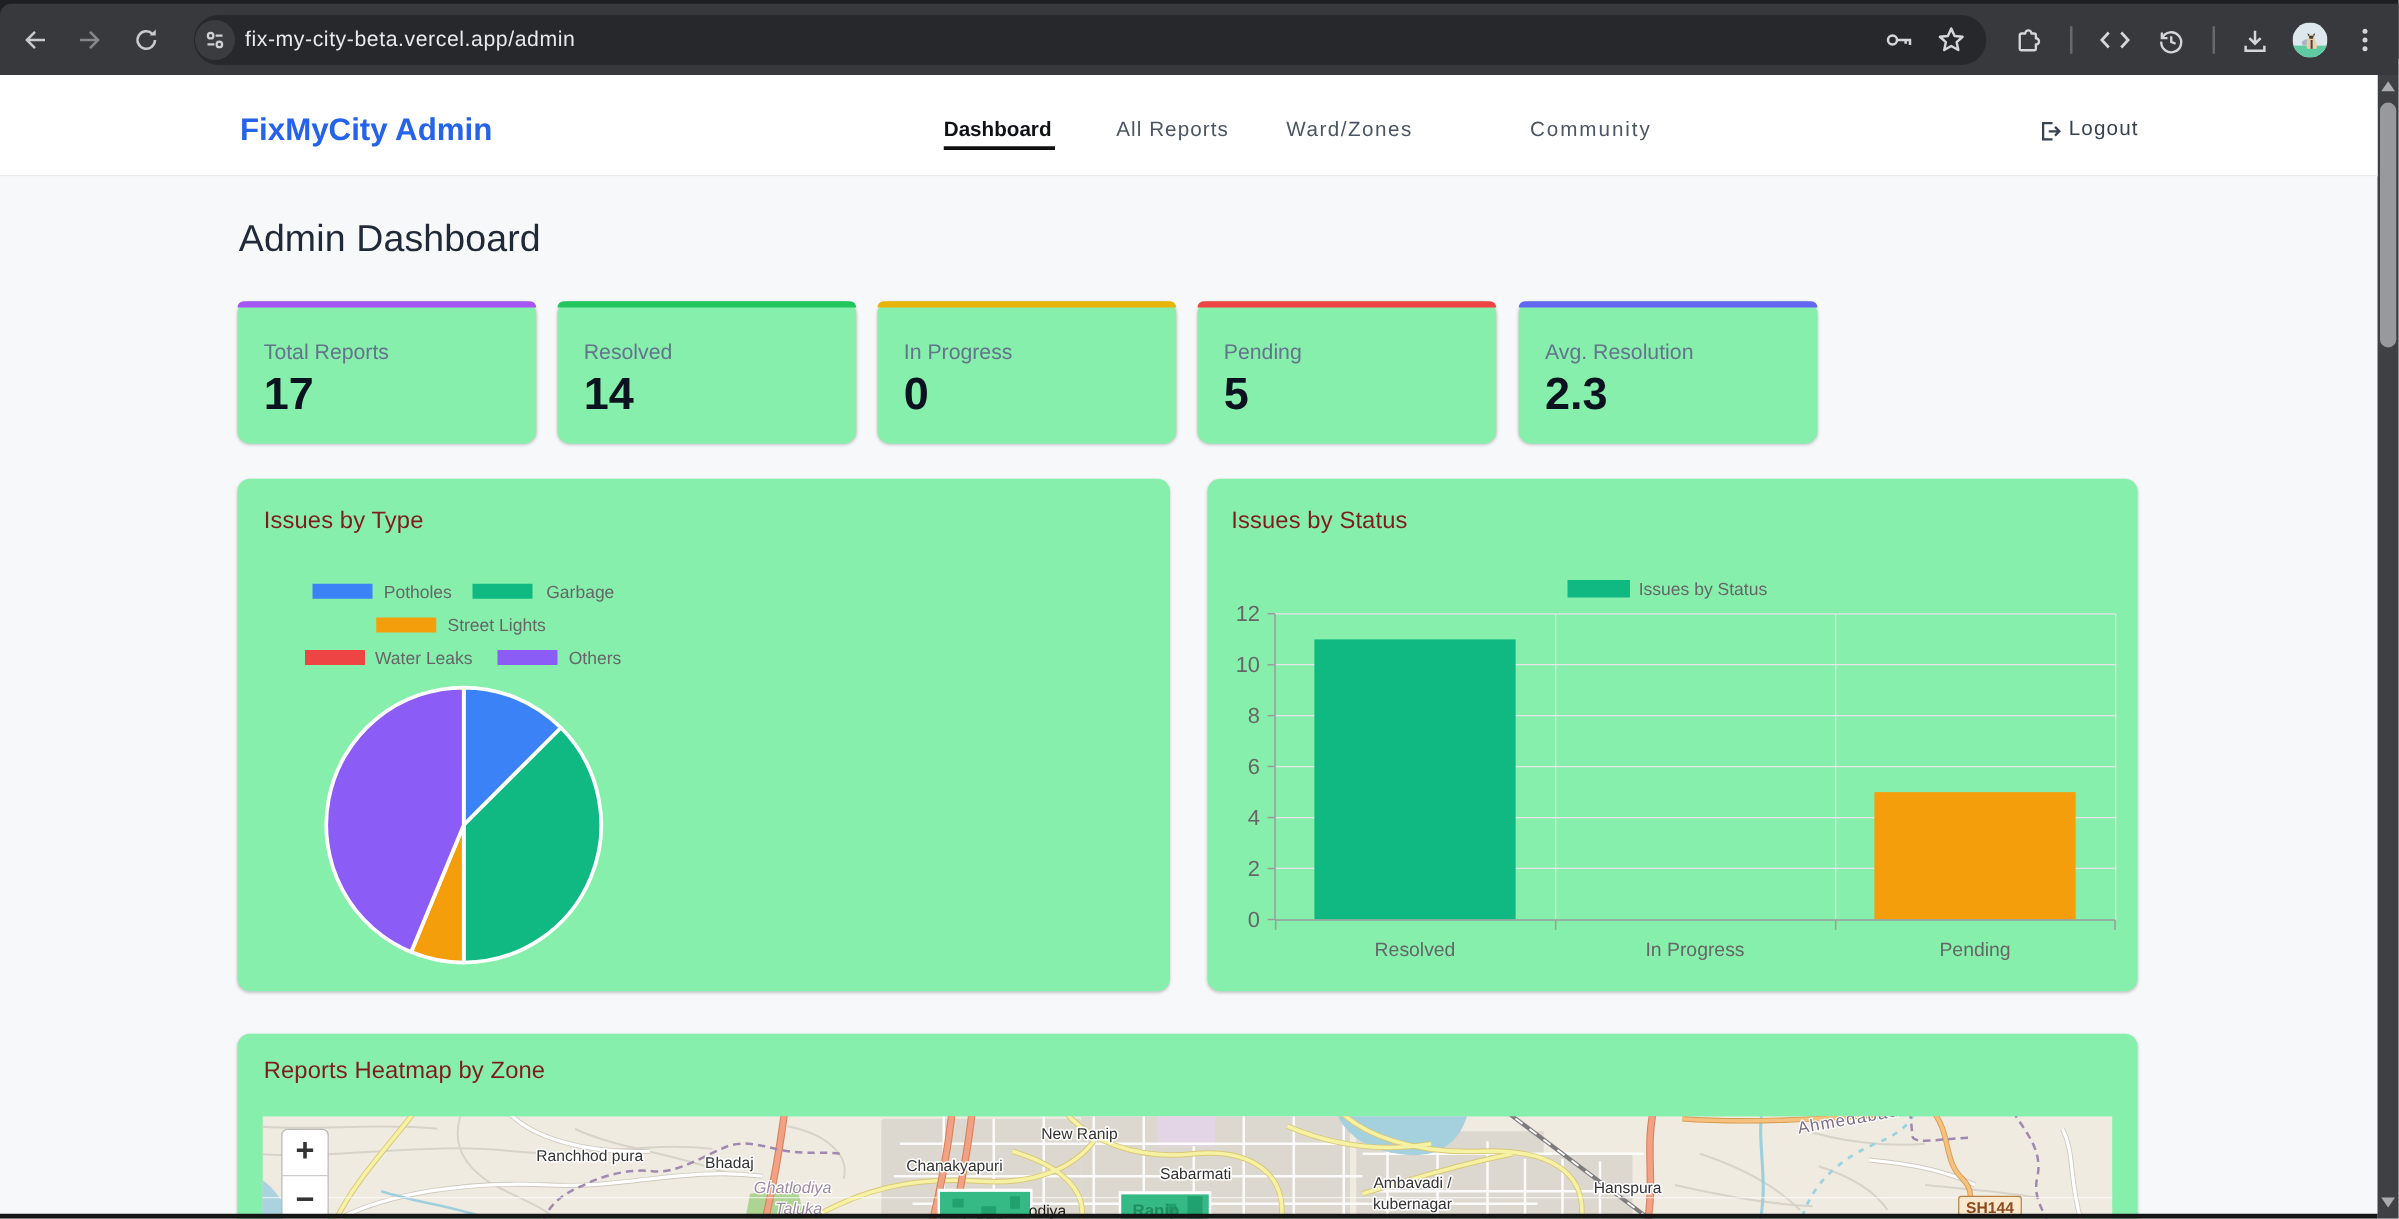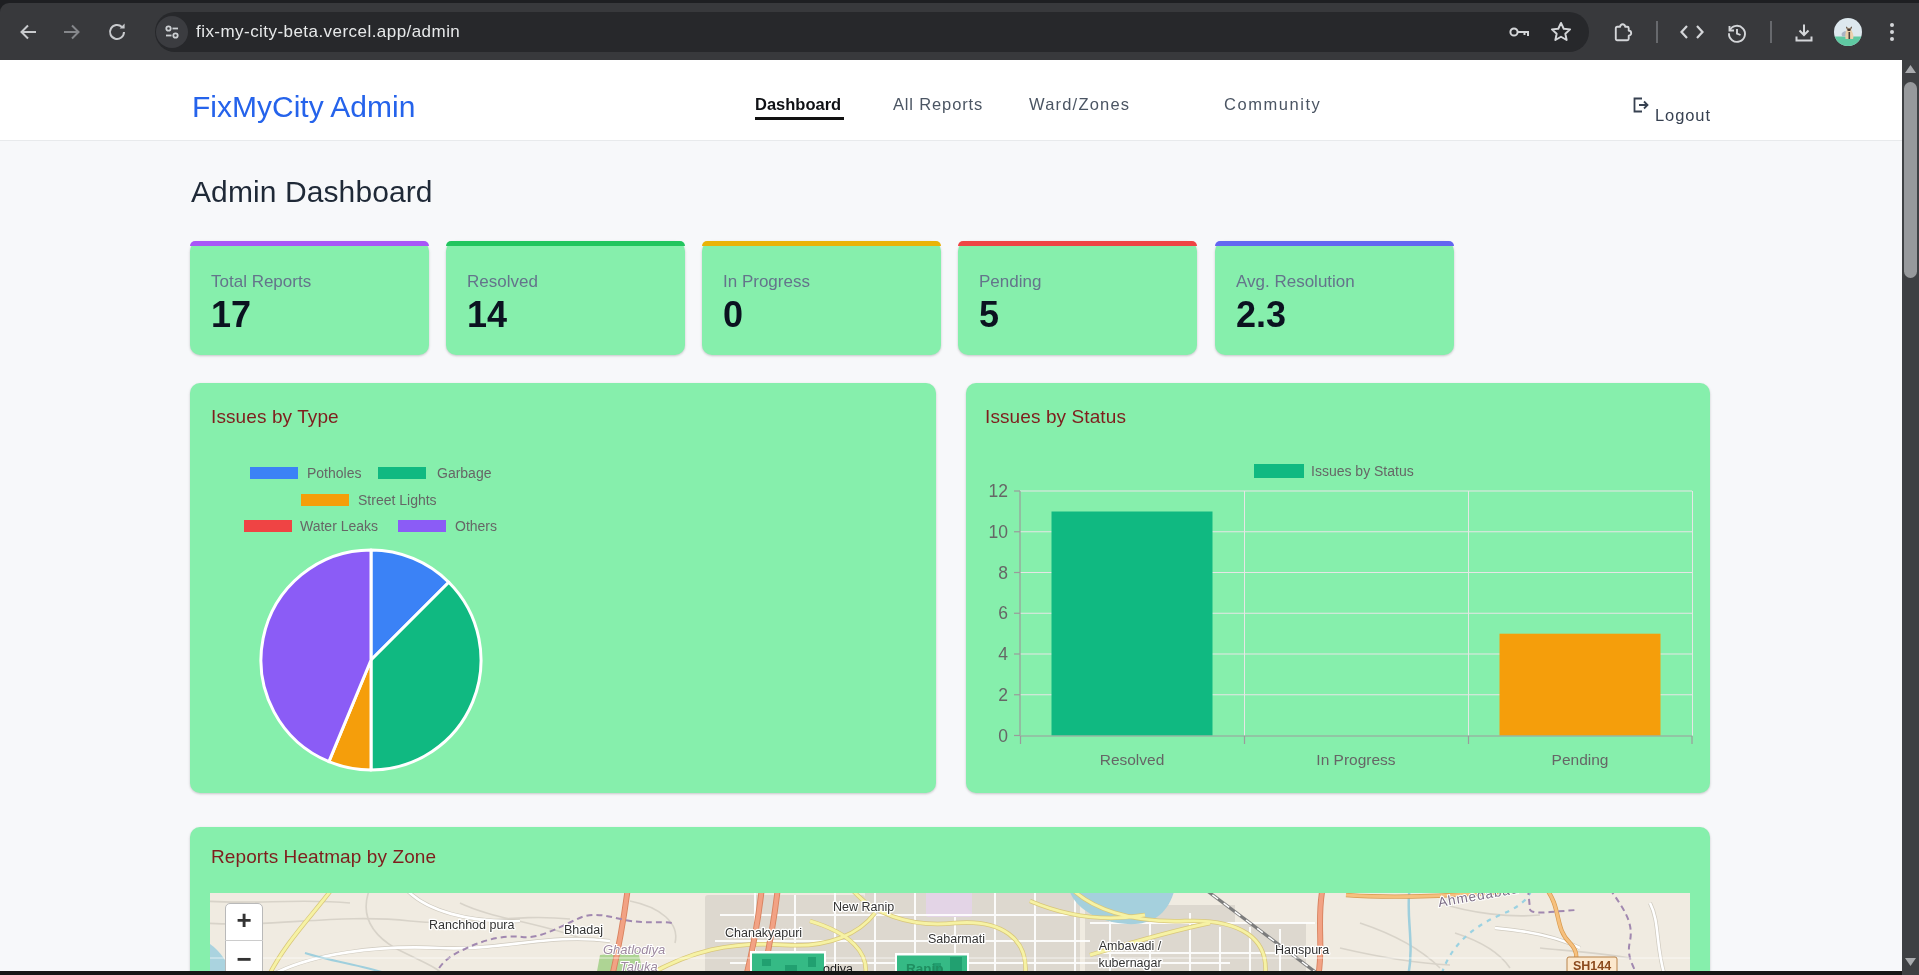--- a/index.html
+++ b/index.html
@@ -13,25 +13,25 @@
   #pill { position:absolute; left:155px; top:12px; width:1434px; height:40px; border-radius:20px; background:#27282b; }
   #siteinfo { position:absolute; left:156px; top:16px; width:32px; height:32px; border-radius:16px; background:#3b3c40; }
   #urltext { position:absolute; left:196px; top:22px; font-size:17px; color:#e7e9ea; letter-spacing:0.45px; }
 
   
   #sb-track { position:absolute; left:1902px; top:60px; width:17px; height:915px; background:#3e4043; }
   #sb-thumb { position:absolute; left:1904px; top:82px; width:13px; height:196px; background:#97999c; border-radius:7px; }
 
   
   #header { position:absolute; left:0; top:60px; width:1902px; height:81px; background:#fff; border-bottom:1px solid #e8eaec; }
-  #brand { position:absolute; left:192px; top:90px; font-size:30px; font-weight:normal; color:#2563eb; }
+  #brand { position:absolute; left:192px; top:90px; font-size:25px; font-weight:bold; color:#2563eb; }
   .nav { position:absolute; top:95px; font-size:16.5px; color:#4b5563; font-weight:500; }
   #nav1 { left:755px; color:#0f1115; font-weight:600; }
   #nav1u { position:absolute; left:755px; top:117px; width:89px; height:2.5px; background:#111; }
-  #logout { position:absolute; left:1630px; top:94px; font-size:16.5px; color:#374151;margin-top:12px; }
+  #logout { position:absolute; left:1630px; top:94px; font-size:16.5px; color:#374151; }
 
   
   #h1 { position:absolute; left:191px; top:175px; font-size:30px; font-weight:normal; color:#1f2937; letter-spacing:0.1px; }
 
   .card { position:absolute; background:#86efac; border-radius:10px; box-shadow:0 1px 3px rgba(0,0,0,0.13), 0 1px 2px rgba(0,0,0,0.08); }
   .stat { top:241px; width:239px; height:114px; }
   .stat .bar { height:5px; border-radius:10px 10px 0 0; }
   .stat .lbl { margin:26px 0 0 21px; font-size:17px; color:#64748b; }
   .stat .val { margin:2px 0 0 21px; font-size:36px; font-weight:bold; color:#0b1220; }
 

